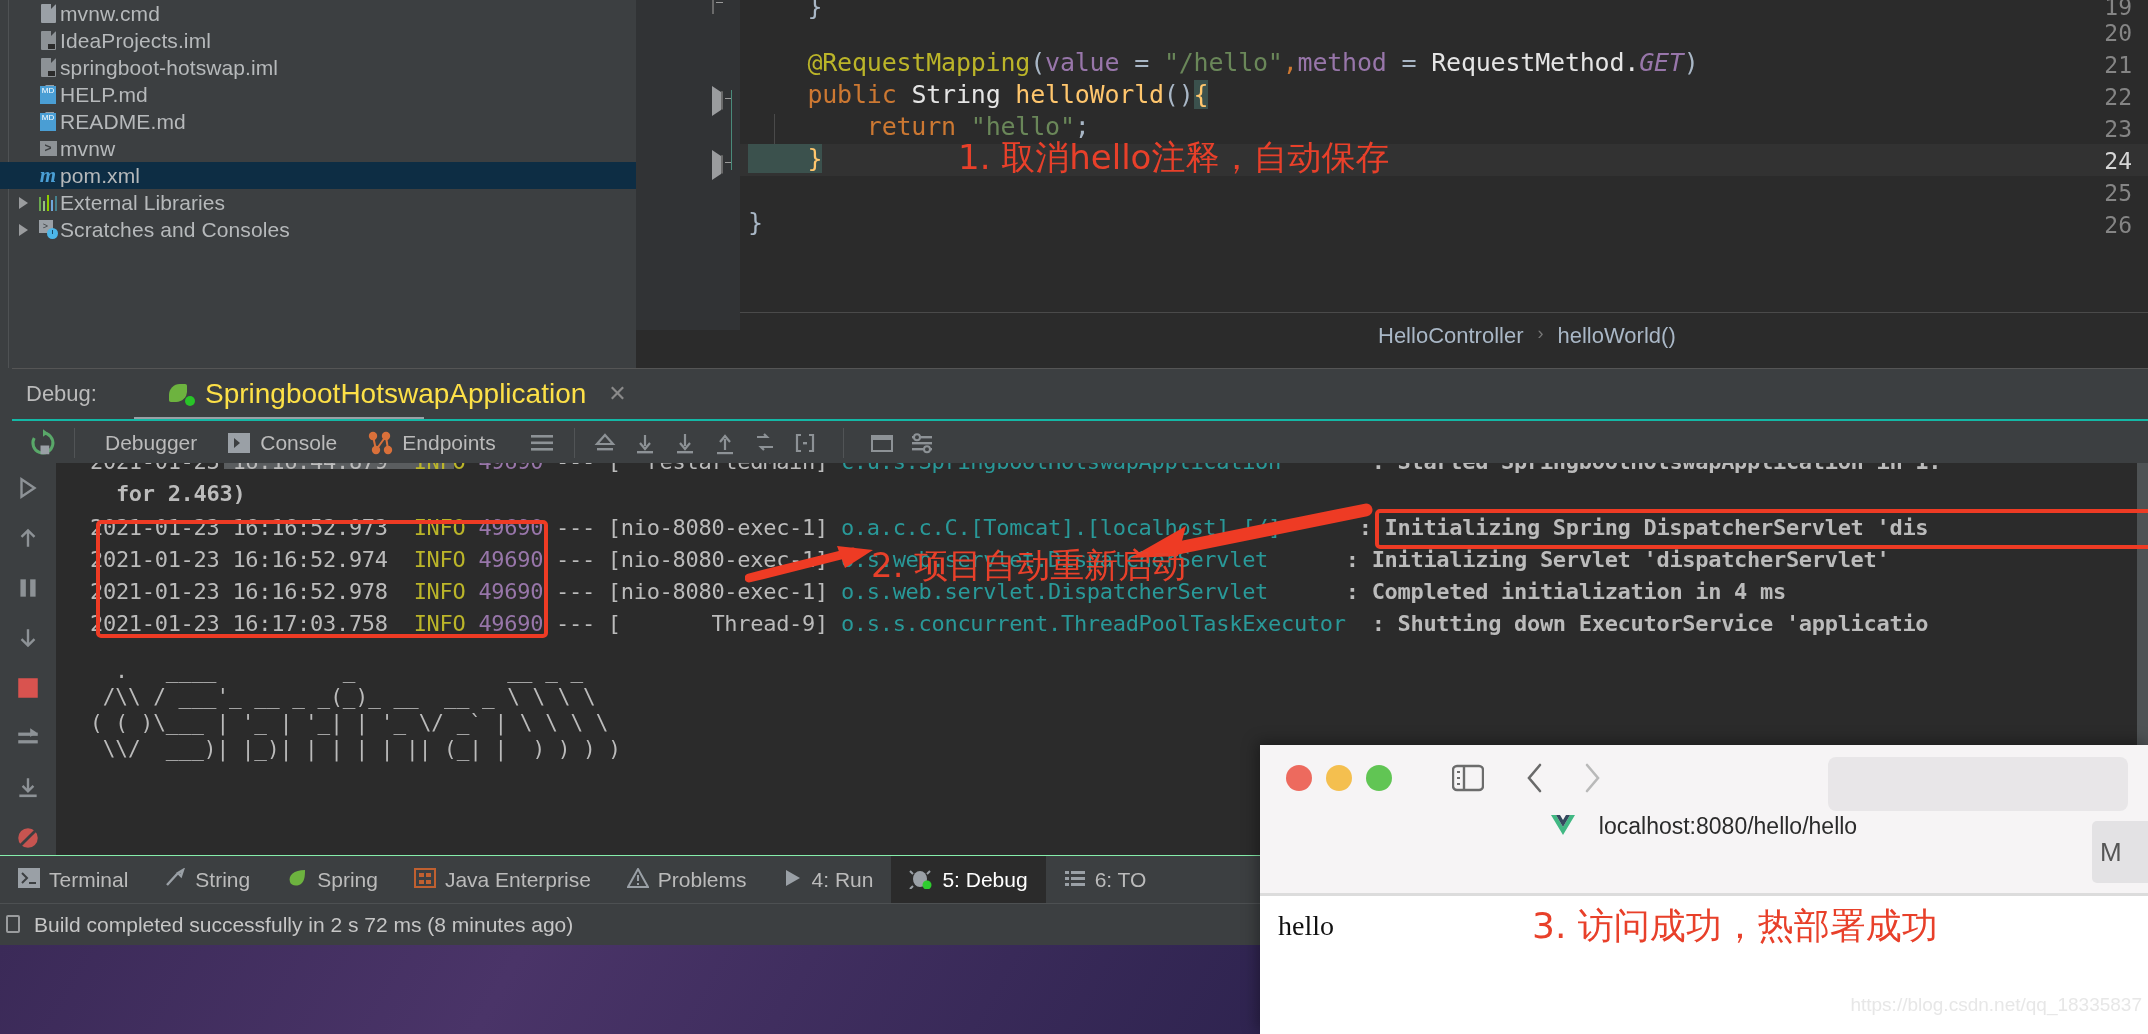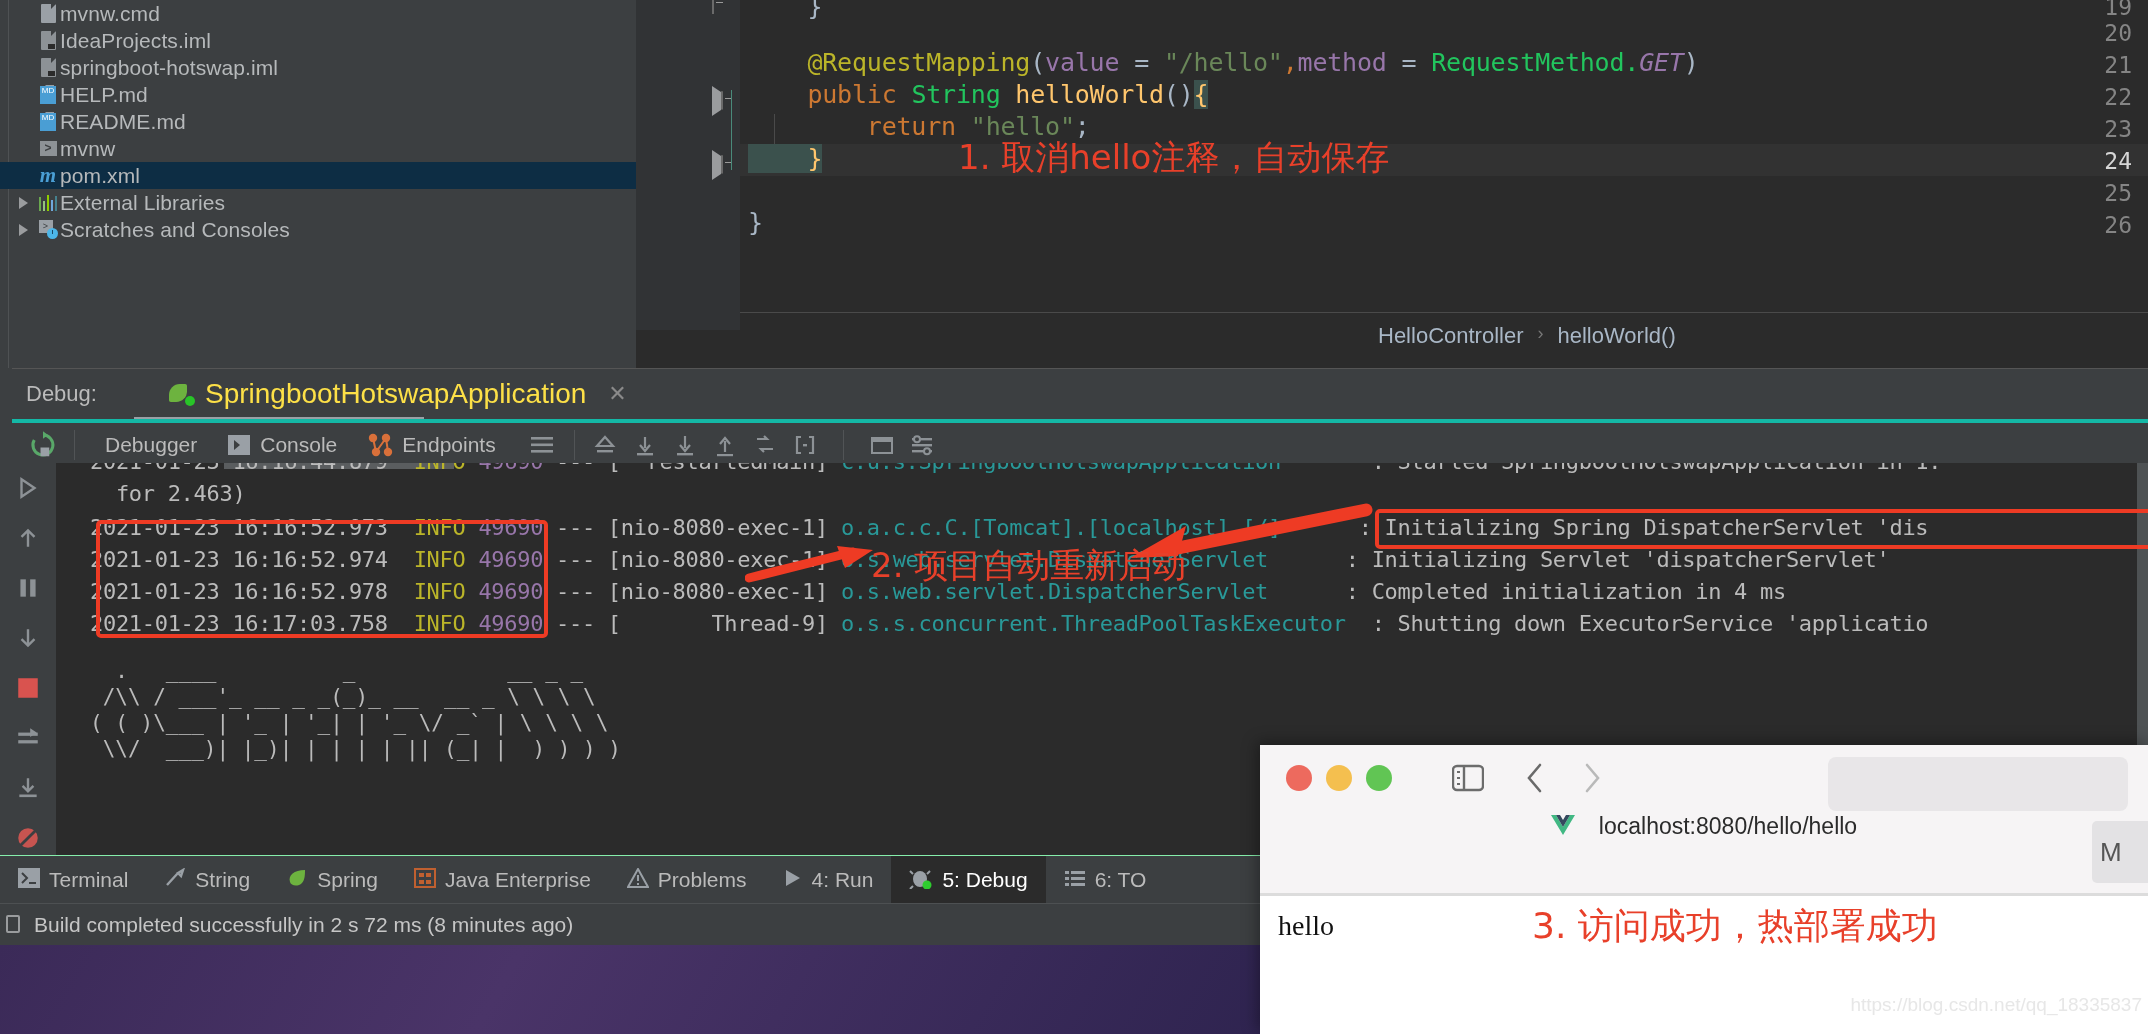--- a/index.html
+++ b/index.html
@@ -38,21 +38,21 @@
   .ed-gutter{position:absolute;left:0;top:0;width:104px;height:330px;background:#313335;}
   .ln{position:absolute;right:16px;color:#858585;font-size:23px;font-family:"DejaVu Sans Mono",monospace;}
   .ln.cur{color:#d6d6d6;}
   .fold{position:absolute;left:76px;width:18px;height:18px;}
   .fold .bx{width:15px;height:15px;border:1px solid #6a6a6a;box-sizing:border-box;position:relative;}
   .fold .bx:after{content:"";position:absolute;left:3px;top:6px;width:7px;height:1px;background:#9a9a9a;}
   .fold.tri .bx{border-radius:0 0 7px 7px;}
   .ed-vline{position:absolute;left:95px;top:0;width:1px;background:#4a8a7a;}
   .code{position:absolute;left:112px;font-size:25px;font-family:"DejaVu Sans Mono",monospace;white-space:pre;letter-spacing:-.2px;}
   .cur-line{position:absolute;left:104px;right:0;height:32px;background:#323232;}
-  .k-ann{color:#bbb529;} .k-kw{color:#cc7832;} .k-str{color:#6a8759;} .k-cls{color:#22c55e;}
+  .k-ann{color:#bbb529;} .k-kw{color:#cc7832;} .k-str{color:#6a8759;} .k-cls{color:#e5e5e5;}
   .k-meth{color:#ffc66d;} .k-par{color:#a9b7c6;} .k-fld{color:#9876aa;} .k-stat{color:#9876aa;font-style:italic;}
   .k-brace{color:#a9b7c6;} .k-hl{background:#3b514d;color:#ffc66d;}
   .bc{position:absolute;left:742px;top:323px;font-size:22px;color:#a9b7c6;display:flex;align-items:flex-start;gap:14px;}
   .bc .sep{color:#777;font-size:18px;}
   .ed-sep{position:absolute;left:104px;top:312px;right:0;height:1px;background:#4a4a4a;}
 
   
   .anno{position:absolute;color:#e8402a;font-size:34px;white-space:nowrap;font-family:"DejaVu Sans",sans-serif;}
 
   
@@ -60,35 +60,35 @@
   .dbg-head{position:absolute;left:12px;top:0;right:0;height:50px;border-top:1px solid #555;display:flex;align-items:center;}
   .dbg-label{color:#bbbbbb;font-size:22px;margin-left:14px;}
   .dbg-tab{display:flex;align-items:center;gap:10px;margin-left:72px;position:relative;}
   .dbg-tab .name{color:#fde047;font-size:28px;}
   .dbg-close{color:#8a8a8a;font-size:22px;margin-left:12px;}
   .dbg-underline{position:absolute;left:134px;top:49px;width:290px;height:3px;background:#9aa0a6;}
   .spring-leaf{width:26px;height:24px;position:relative;}
   .spring-leaf .lf{position:absolute;left:0;top:2px;width:18px;height:18px;background:#6db33f;border-radius:60% 10% 60% 10%;}
   .spring-leaf .dot{position:absolute;right:0;bottom:0;width:10px;height:10px;border-radius:50%;background:#28c428;}
 
-  .dbg-toolbar{position:absolute;left:12px;top:51px;right:0;height:44px;display:flex;align-items:center;border-top:4px solid #14b8a6;}
+  .dbg-toolbar{position:absolute;left:12px;top:51px;right:0;height:44px;display:flex;align-items:center;border-top:2px solid #14b8a6;}
   .tb-rerun{width:62px;display:flex;align-items:center;justify-content:center;}
   .tb-sepv{width:1px;height:30px;background:#515456;}
   .tb-item{display:flex;align-items:center;gap:9px;margin-left:30px;color:#bbbbbb;font-size:21px;}
   .tb-ic{display:inline-flex;align-items:center;justify-content:center;}
   .tb-icons{display:flex;align-items:center;gap:0;margin-left:28px;}
   .tb-btn{width:40px;height:36px;display:flex;align-items:center;justify-content:center;}
 
   .dbg-rail{position:absolute;left:0;top:95px;width:56px;height:392px;background:#3c3f41;border-right:1px solid #4d5052;}
   .rail-b{width:56px;height:50px;display:flex;align-items:center;justify-content:center;}
 
   .console{position:absolute;left:56px;top:95px;right:0;bottom:0;background:#2b2b2b;overflow:hidden;}
   .logline{position:absolute;left:34px;font-size:22px;font-family:"DejaVu Sans Mono",monospace;white-space:pre;letter-spacing:-.3px;}
   .c-ts{color:#bbbbbb;} .c-info{color:#bbb529;} .c-pid{color:#9876aa;}
-  .c-dash{color:#bbbbbb;} .c-thr{color:#bbbbbb;} .c-log{color:#299999;} .c-msg{color:#bbbbbb;}
+  .c-dash{color:#bbbbbb;} .c-thr{color:#bbbbbb;} .c-log{color:#299999;} .c-msg{color:#bbbbbb;font-weight:bold;}
   .banner{position:absolute;left:34px;color:#bbbbbb;font-size:21px;font-family:"DejaVu Sans Mono",monospace;white-space:pre;line-height:26px;letter-spacing:0;}
   .scroll-v{position:absolute;right:0;top:0;width:11px;background:#4e5254;}
   .scroll-top{position:absolute;top:0;height:6px;background:#5a5d5f;}
 
   .redbox{position:absolute;border:4px solid #ee3b24;border-radius:5px;box-sizing:border-box;}
   .arrow svg{display:block;}
 
   
   .twbar{position:absolute;left:0;top:855px;width:1260px;height:48px;background:#3c3f41;border-top:1px solid #86efac;display:flex;align-items:center;}
   .tw{display:flex;align-items:center;gap:9px;padding:0 18px;height:48px;color:#bbbbbb;font-size:21px;}

